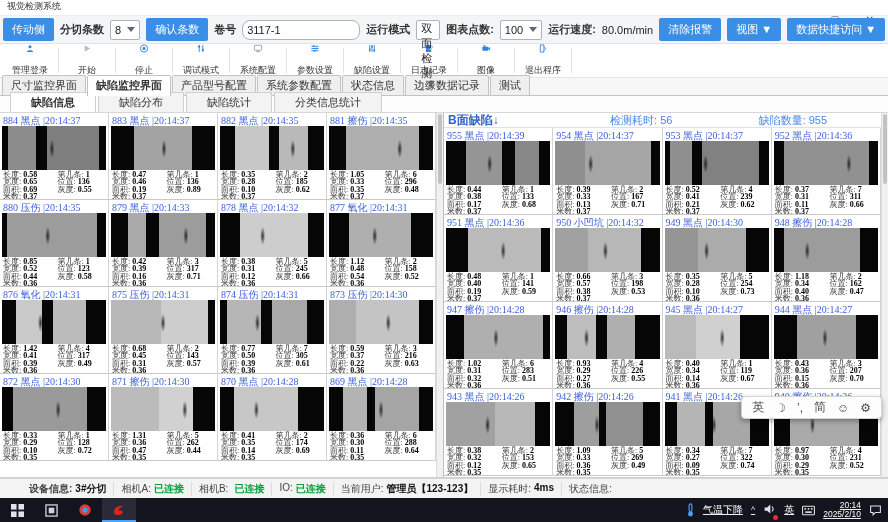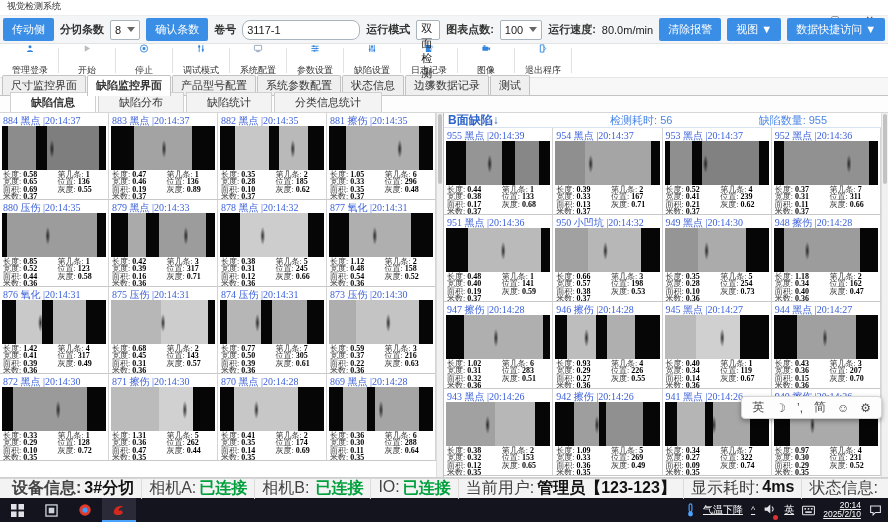--- a/index.html
+++ b/index.html
@@ -57,21 +57,21 @@
   .cell-info .colR { flex:1; }
   .cell-info b { color:#000; font-weight:bold; }
   .vscroll { position:absolute; right:0; top:0; bottom:0; width:7px; background:#f1f1f1; border-left:1px solid #ddd; }
   .vscroll .vthumb { position:absolute; top:1px; left:1px; right:1px; height:70px; background:#c2c2c2; border-radius:3px; }
 
   
   .imebar { position:absolute; right:6px; top:396px; height:23px; background:#fdfdfd; border:1px solid #d5d5d5; border-radius:4px; box-shadow:0 2px 5px rgba(0,0,0,.35); display:flex; align-items:center; gap:11px; padding:0 10px; z-index:20; }
   .imebar span { font-size:12px; color:#4a4a4a; cursor:pointer; }
 
   
-  .statusbar { height:20px; background:#f3f3f3; border-top:1px solid #d6d6d6; display:flex; align-items:center; font-size:16px; color:#444; padding-left:5px; }
+  .statusbar { height:20px; background:#f3f3f3; border-top:1px solid #d6d6d6; display:flex; align-items:center; font-size:10px; color:#444; padding-left:22px; }
   .sitem { padding:0 7px; border-right:1px solid #dcdcdc; white-space:nowrap; display:flex; gap:3px; }
   .sitem:last-child { border-right:none; }
   .sitem .sval { font-weight:bold; color:#111; }
   .sitem .green { color:#00a03c; font-weight:bold; }
 
   
   .taskbar { height:24px; background:#14141f; display:flex; align-items:center; color:#eee;text-decoration:underline; }
   .tbicon { width:34px; height:24px; display:flex; align-items:center; justify-content:center; cursor:pointer; }
   .tbicon.active { background:#2a2a38; box-shadow:inset 0 -2px 0 #4aa3ff; }
   .tray { margin-left:auto; display:flex; align-items:center; gap:8px; padding-right:6px; }

